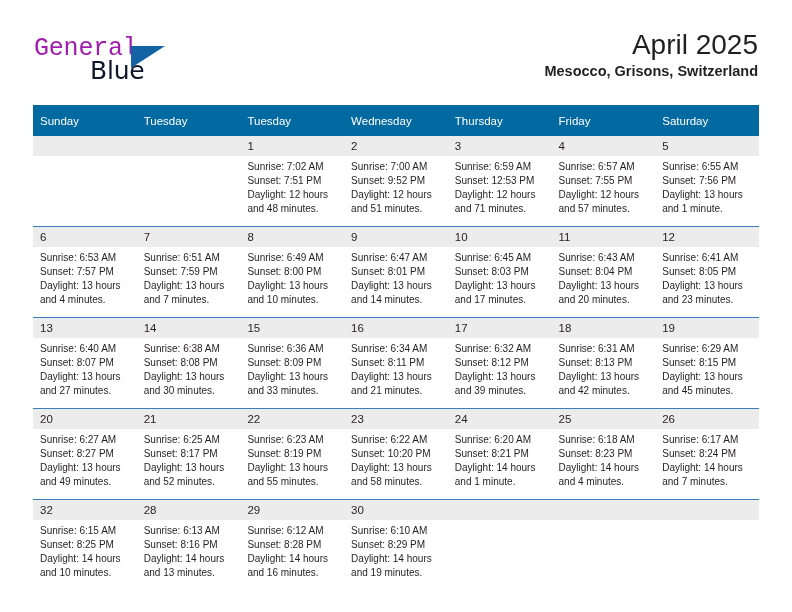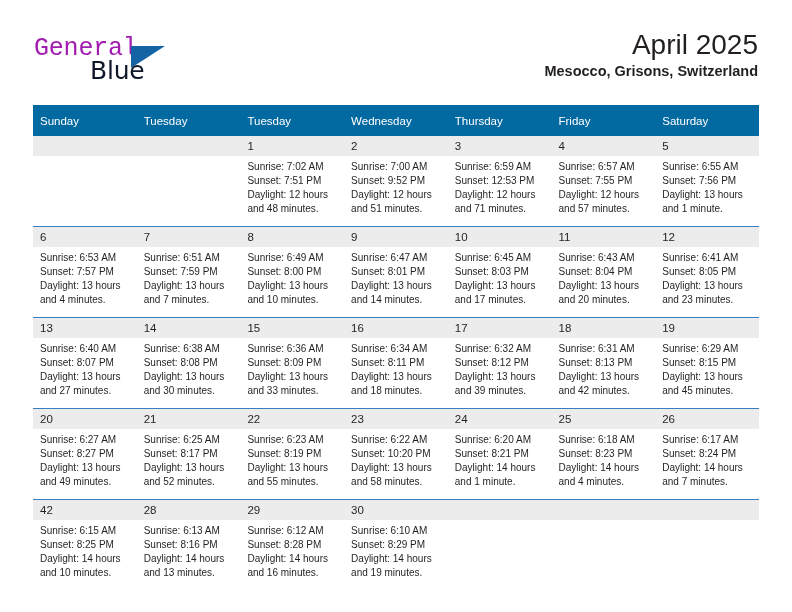--- a/index.html
+++ b/index.html
@@ -325,21 +325,21 @@
                 <div>Daylight: 13 hours</div>
                 <div>and 33 minutes.</div>
               </div>
             </td>
             <td>
               <div class="daynum">16</div>
               <div class="cell-body">
                 <div>Sunrise: 6:34 AM</div>
                 <div>Sunset: 8:11 PM</div>
                 <div>Daylight: 13 hours</div>
-                <div>and 18 minutes.</div>
+                <div>and 21 minutes.</div>
               </div>
             </td>
             <td>
               <div class="daynum">17</div>
               <div class="cell-body">
                 <div>Sunrise: 6:32 AM</div>
                 <div>Sunset: 8:12 PM</div>
                 <div>Daylight: 13 hours</div>
                 <div>and 39 minutes.</div>
               </div>
@@ -423,21 +423,21 @@
               <div class="cell-body">
                 <div>Sunrise: 6:17 AM</div>
                 <div>Sunset: 8:24 PM</div>
                 <div>Daylight: 14 hours</div>
                 <div>and 7 minutes.</div>
               </div>
             </td>
           </tr>
           <tr class="week-row">
             <td>
-              <div class="daynum">42</div>
+              <div class="daynum">32</div>
               <div class="cell-body">
                 <div>Sunrise: 6:15 AM</div>
                 <div>Sunset: 8:25 PM</div>
                 <div>Daylight: 14 hours</div>
                 <div>and 10 minutes.</div>
               </div>
             </td>
             <td>
               <div class="daynum">28</div>
               <div class="cell-body">

